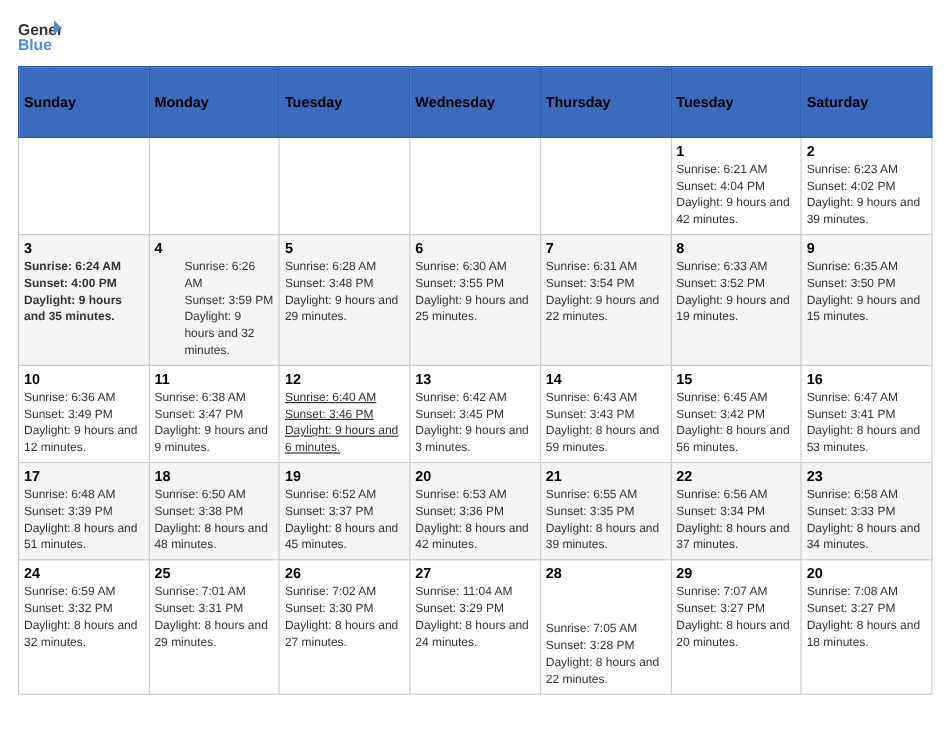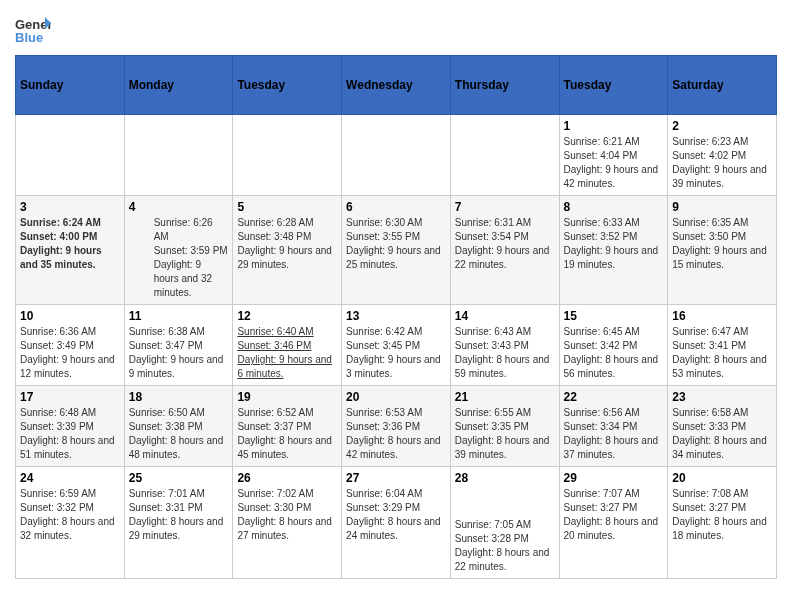--- a/index.html
+++ b/index.html
@@ -272,21 +272,21 @@
 Daylight: 8 hours and 29 minutes.</div>
         </td>
         <td>
           <span class="day-num">26</span>
           <div class="day-info" style="white-space: pre-line;">Sunrise: 7:02 AM
 Sunset: 3:30 PM
 Daylight: 8 hours and 27 minutes.</div>
         </td>
         <td>
           <span class="day-num">27</span>
-          <div class="day-info" style="white-space: pre-line;">Sunrise: 6:04 AM
+          <div class="day-info" style="white-space: pre-line;">Sunrise: 11:04 AM
 Sunset: 3:29 PM
 Daylight: 8 hours and 24 minutes.</div>
         </td>
         <td>
           <span class="day-num">28</span>
           <div class="day-info" style="white-space: pre-line; margin-top: 33px;">Sunrise: 7:05 AM
 Sunset: 3:28 PM
 Daylight: 8 hours and 22 minutes.</div>
         </td>
         <td>

